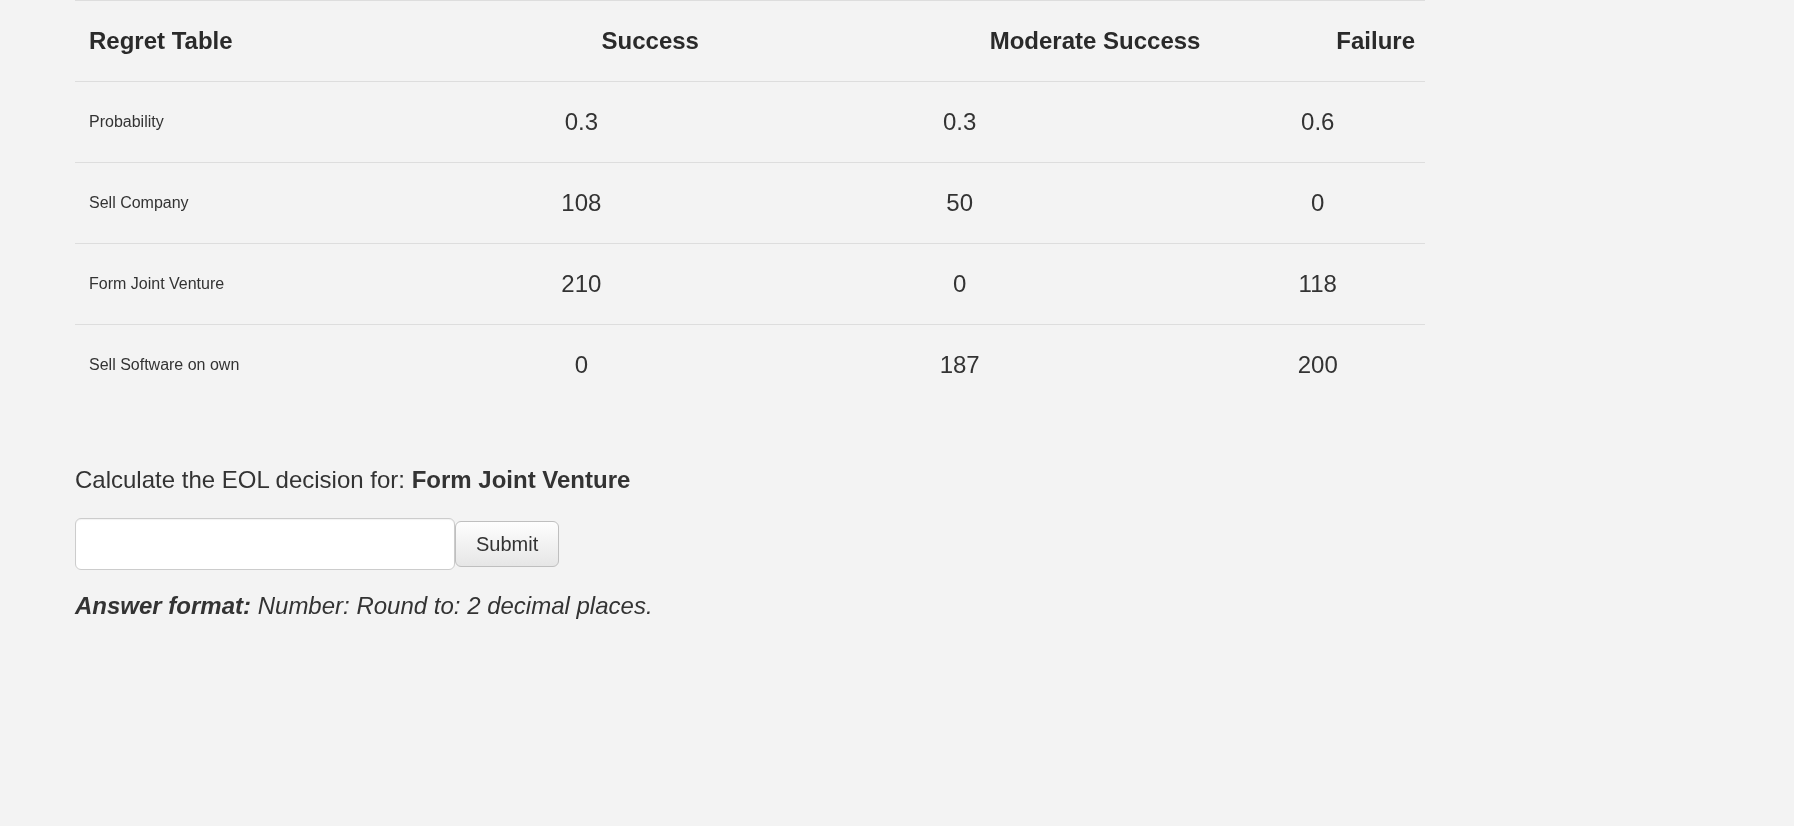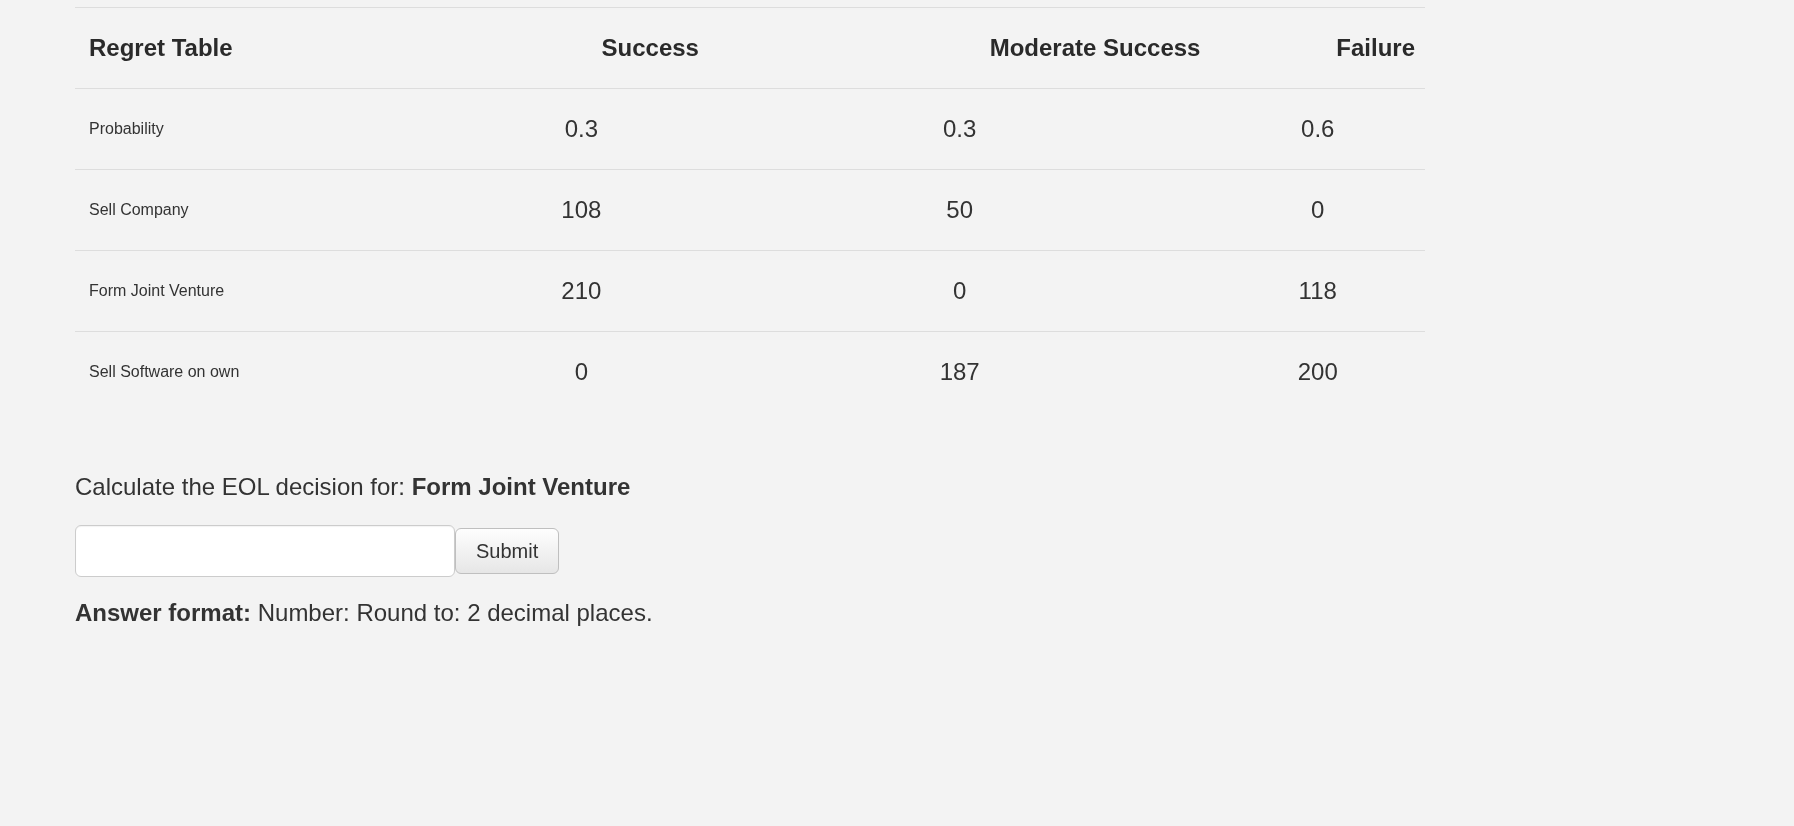--- a/index.html
+++ b/index.html
@@ -7,21 +7,21 @@
     padding: 0;
     background: #f3f3f3;
     font-family: "Helvetica Neue", Helvetica, Arial, sans-serif;
     color: #333;
     font-size: 20px;
   }
   .page {
     width: 1794px;
     height: 826px;
     box-sizing: border-box;
-    padding: 7px 40px 40px 40px;
+    padding: 0 40px 40px 40px;
     position: relative;
   }
   .content {
     width: 1350px;
     margin-left: 35px;
   }
   table {
     width: 100%;
     border-collapse: collapse;
   }
@@ -85,20 +85,21 @@
     font-size: 20px;
     color: #333;
     background: linear-gradient(#fefefe, #e6e6e6);
     border: 1px solid #bfbfbf;
     border-radius: 6px;
     cursor: pointer;
   }
   .answer-format {
     margin-top: 22px;
     font-size: 24px;
+    font-style: italic;
     color: #333;
   }
   .answer-format .aflabel {
     font-weight: 700;
   }
 </style>
 </head>
 <body>
 
 <div class="page">

